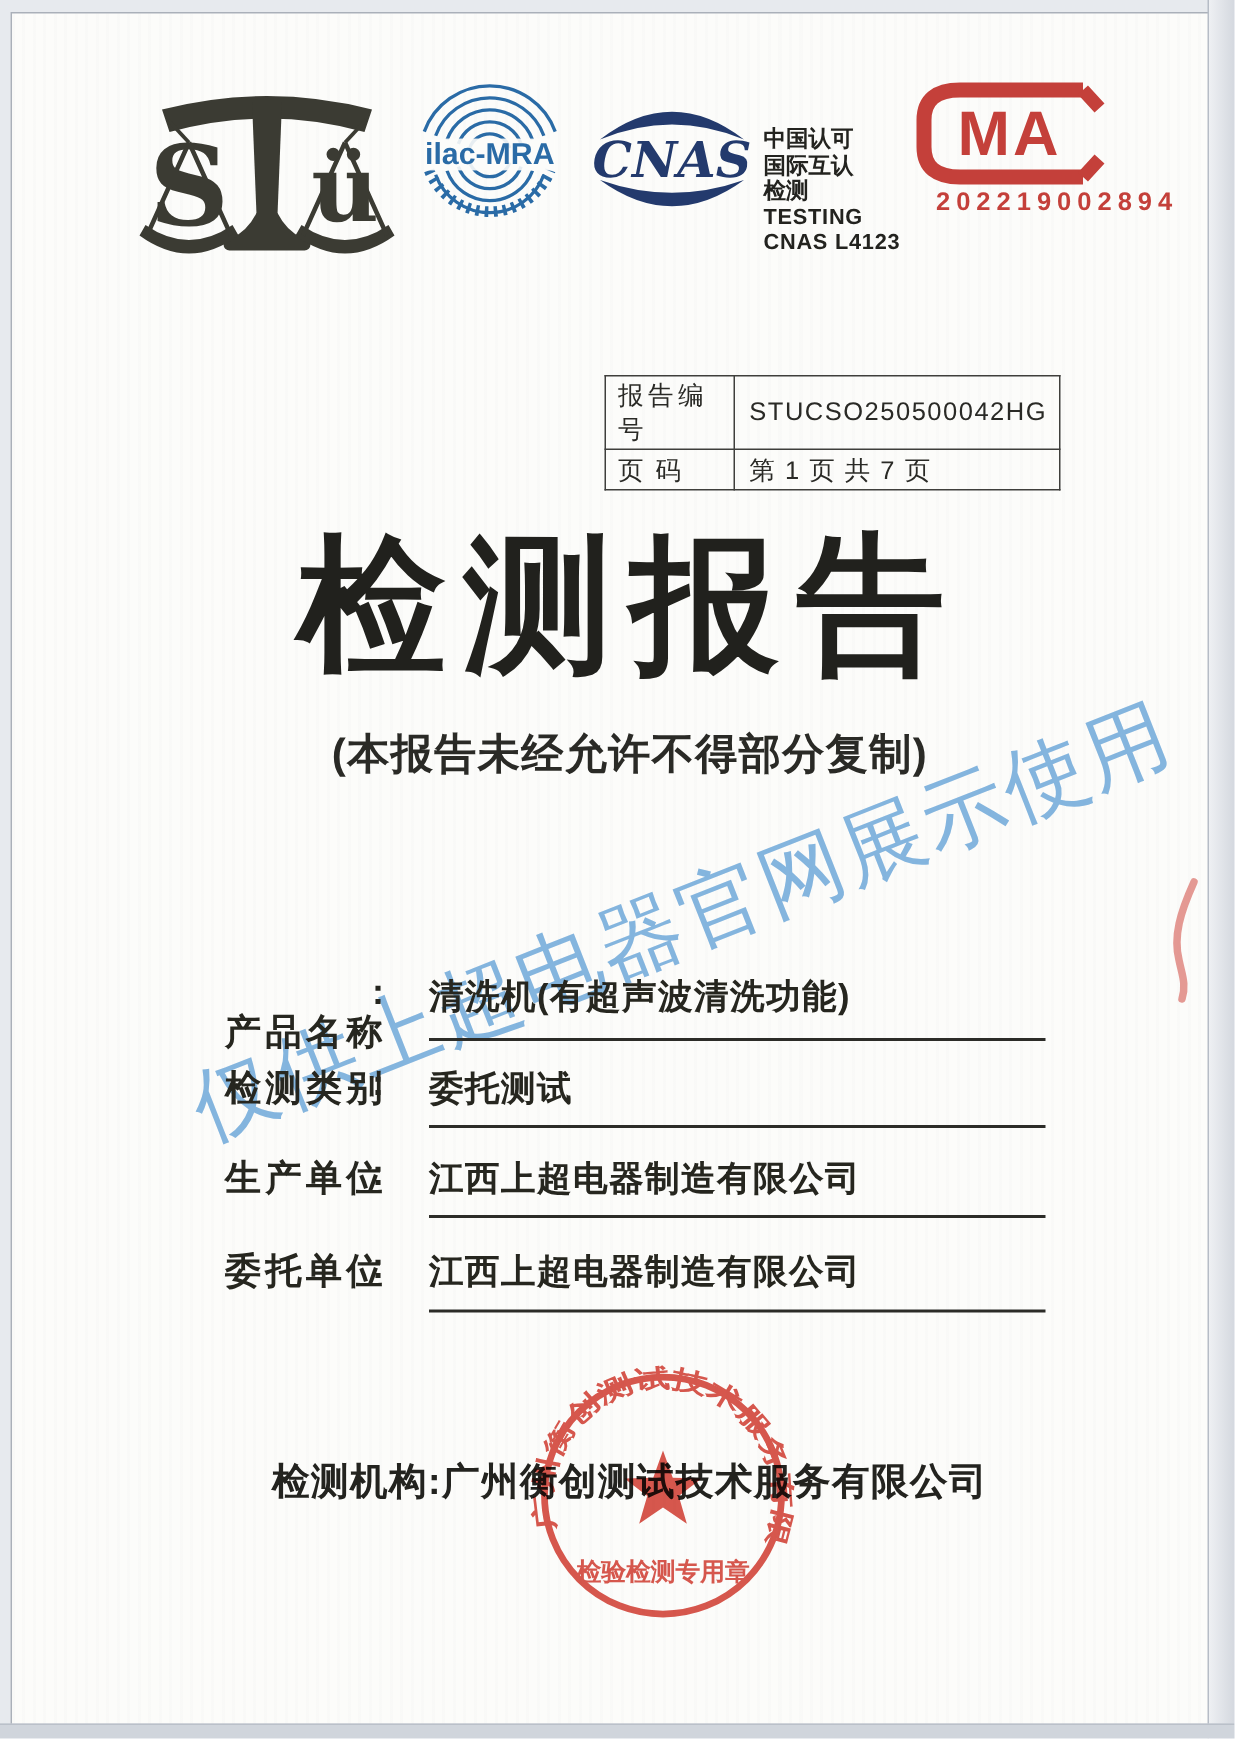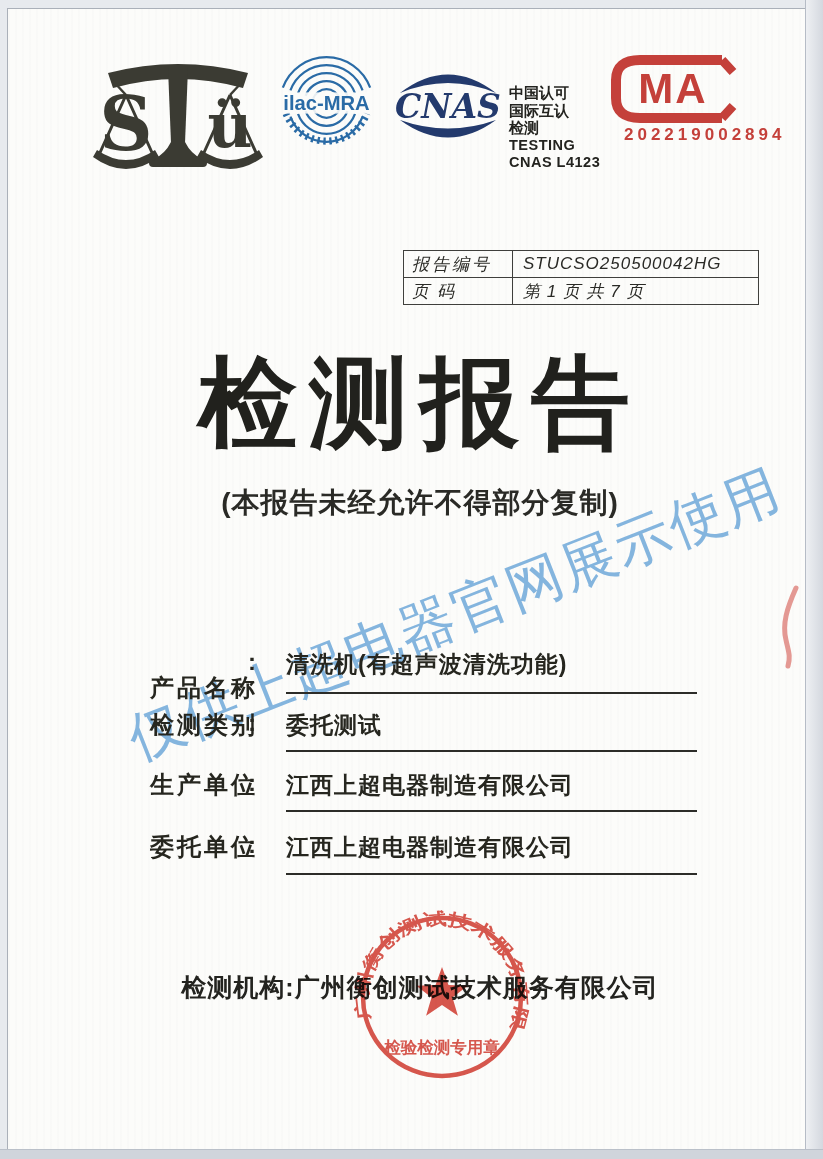--- a/index.html
+++ b/index.html
@@ -10,21 +10,21 @@
          background-image:repeating-linear-gradient(90deg,rgba(70,80,100,0.016) 0 2px,rgba(0,0,0,0) 2px 7px);}
   .abs{position:absolute;}.z2{z-index:2}
 
   
   .cnas-lines{left:509px;top:60px;width:110px;color:#23231f;font-weight:bold;line-height:17.5px;font-size:15px;margin-top:24px;}
   .cnas-lines .en{font-size:14.5px;letter-spacing:.5px;}
   .cma-number{left:600px;top:125px;width:148px;text-align:center;color:#c4403a;font-weight:bold;
               font-size:17px;letter-spacing:4px;margin-left:24px;}
 
   
-  .rpt-table{left:403px;top:250px;width:356px;border-collapse:collapse;z-index:2;font-style:italic;}
+  .rpt-table{left:403px;top:250px;width:304px;border-collapse:collapse;z-index:2;}
   .rpt-table td{border:1.6px solid #3f3f3c;font-size:17px;color:#2a2a26;padding:1px 8px;height:24px;}
   .rpt-table td.lbl{width:92px;letter-spacing:3px;}
   .rpt-table td.val{letter-spacing:1px;padding-left:10px;}
 
   
   .title{left:90px;top:348px;width:660px;text-align:center;font-size:99px;font-weight:900;
          color:#21211d;letter-spacing:12px;line-height:110px;}
   .subtitle{left:90px;top:484px;width:660px;text-align:center;font-size:28px;font-weight:bold;
             color:#2a2a26;letter-spacing:1px;}
 

